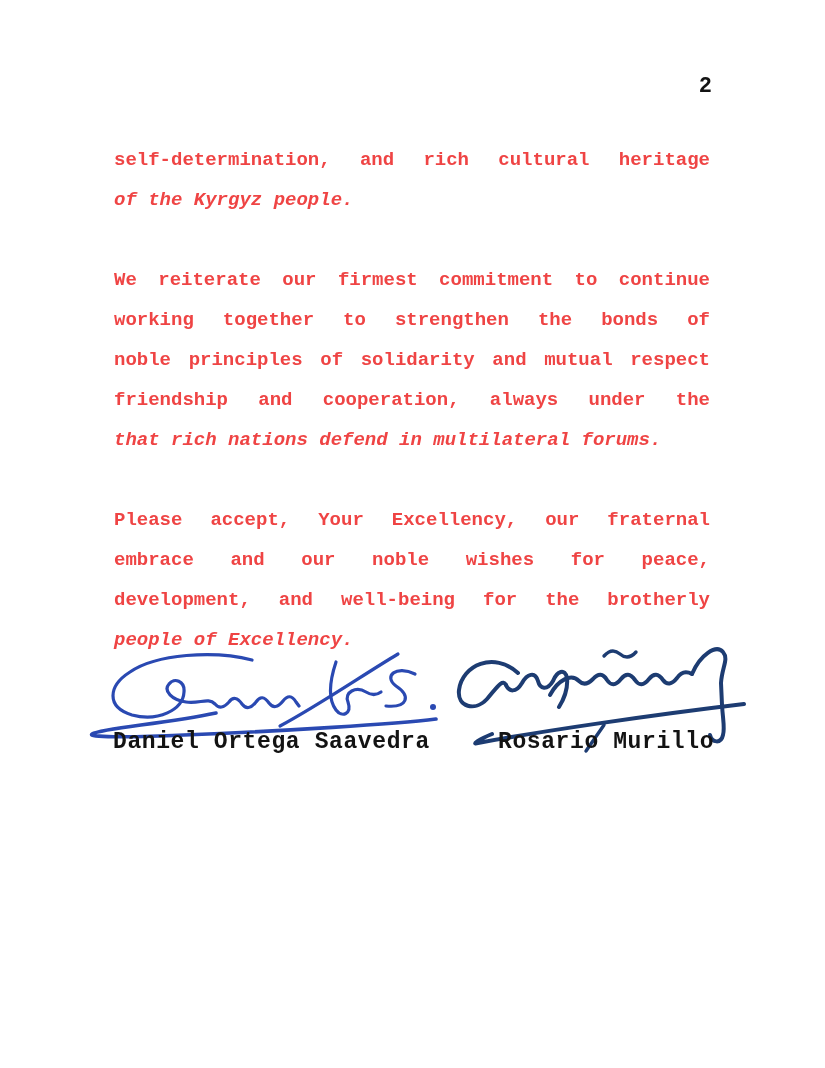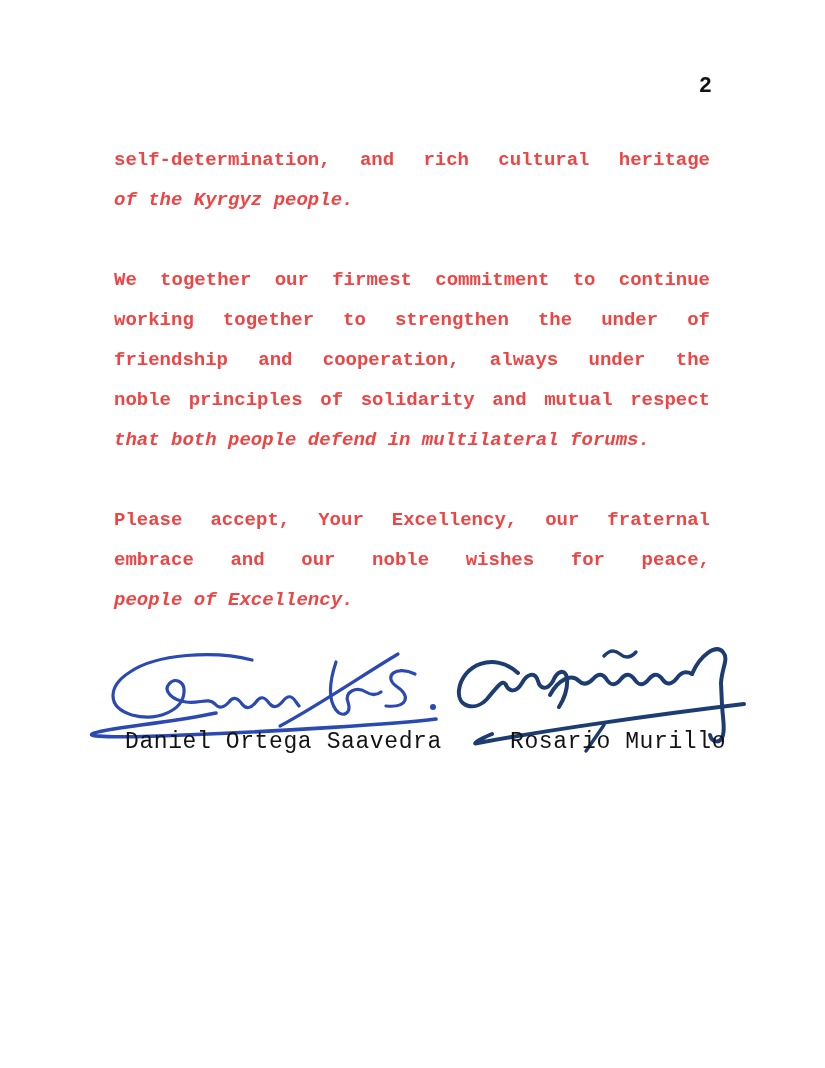--- a/index.html
+++ b/index.html
@@ -35,54 +35,54 @@
     text-align:justify;
     
     text-align-last:justify;
     white-space:normal;
   }
   .line.last-line { text-align-last:left;font-style:italic; }
   .signature-block { position:absolute; }
   .signature-svg { display:block; }
   .signatory-name {
     position:absolute;
-    font-size:23px; font-weight:400;
+    font-size:23px; font-weight:700;
     letter-spacing:0.6px;
     color:#131313;
     white-space:nowrap;
-    margin-left:12px;
   }
   .name-left  { left:113px; top:729px; }
   .name-right { left:498px; top:729px; }
 </style>
 </head>
 <body>
 
 <div class="page">
 
   <div class="page-number">2</div>
 
   <div class="body-text">
 
     <div class="paragraph">
       <div class="line">self-determination, and rich cultural heritage</div>
       <div class="line last-line">of the Kyrgyz people.</div>
     </div>
 
     <div class="paragraph">
-      <div class="line">We together our firmest commitment to continue</div>
-      <div class="line">working together to strengthen the under of</div>
+      <div class="line">We reiterate our firmest commitment to continue</div>
+      <div class="line">working together to strengthen the bonds of</div>
+      <div class="line">noble principles of solidarity and mutual respect</div>
       <div class="line">friendship and cooperation, always under the</div>
-      <div class="line">noble principles of solidarity and mutual respect</div>
-      <div class="line last-line">that both people defend in multilateral forums.</div>
+      <div class="line last-line">that rich nations defend in multilateral forums.</div>
     </div>
 
     <div class="paragraph">
       <div class="line">Please accept, Your Excellency, our fraternal</div>
       <div class="line">embrace and our noble wishes for peace,</div>
+      <div class="line">development, and well-being for the brotherly</div>
       <div class="line last-line">people of Excellency.</div>
     </div>
 
   </div>
 
   <div class="signature-block" style="left:84px; top:650px;">
     <svg class="signature-svg" width="356" height="90" viewBox="0 0 356 90">
       <g fill="none" stroke-linecap="round" stroke-linejoin="round" stroke="#2a49b2">
 
         <path stroke-width="3.2" d="M 168 10

